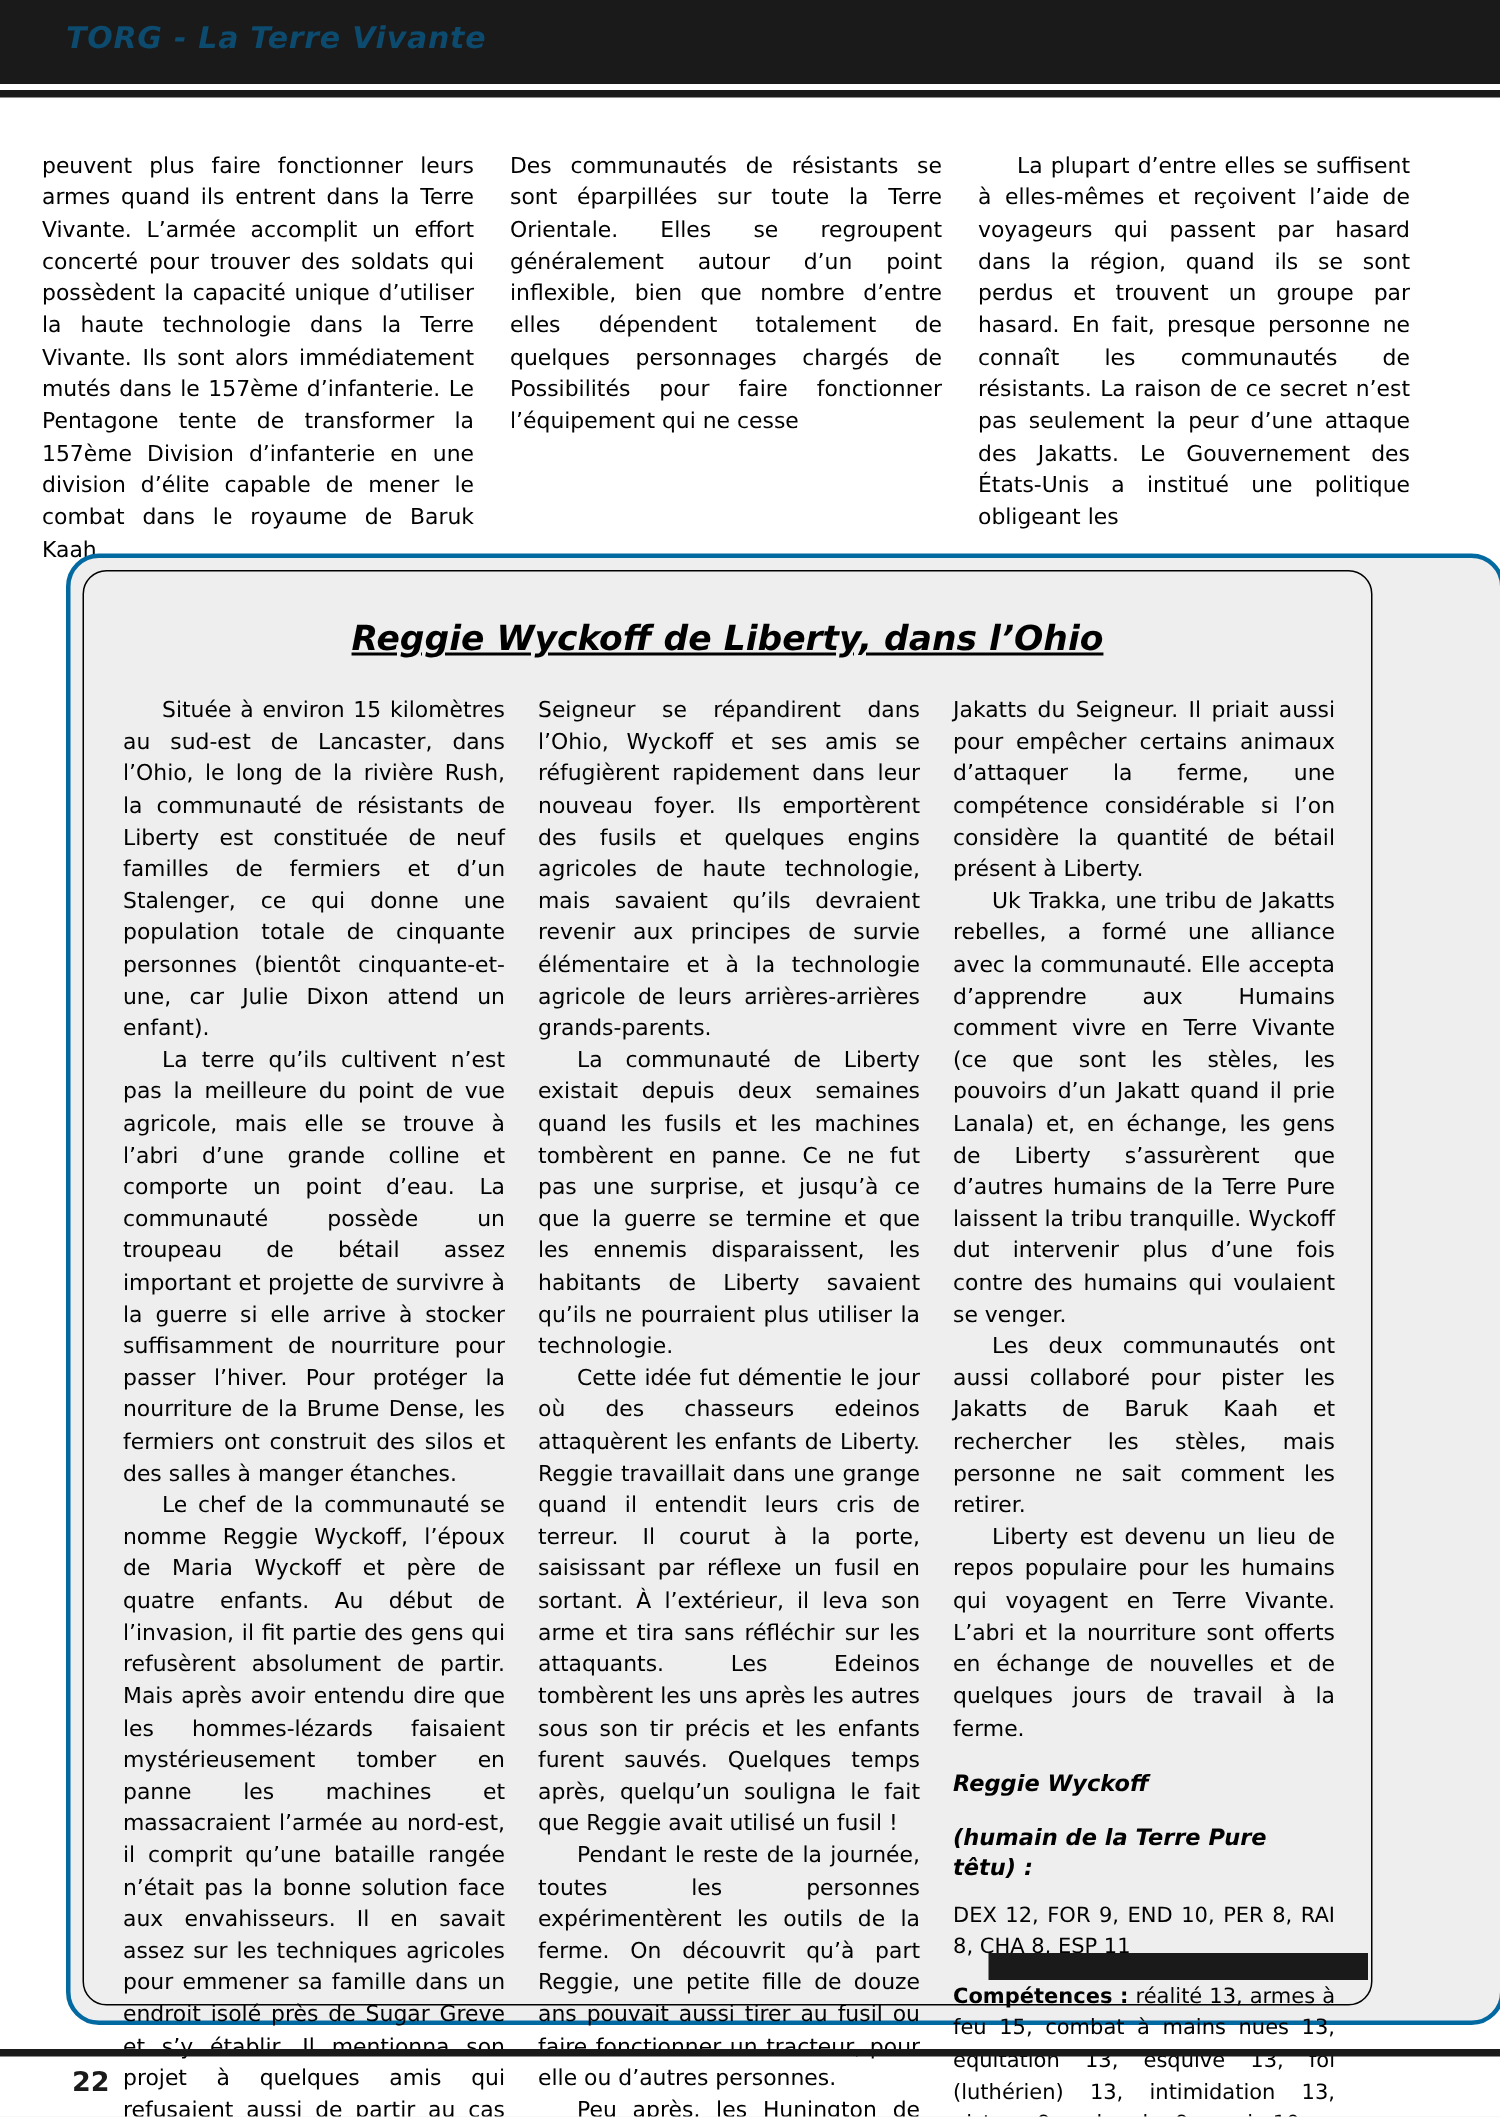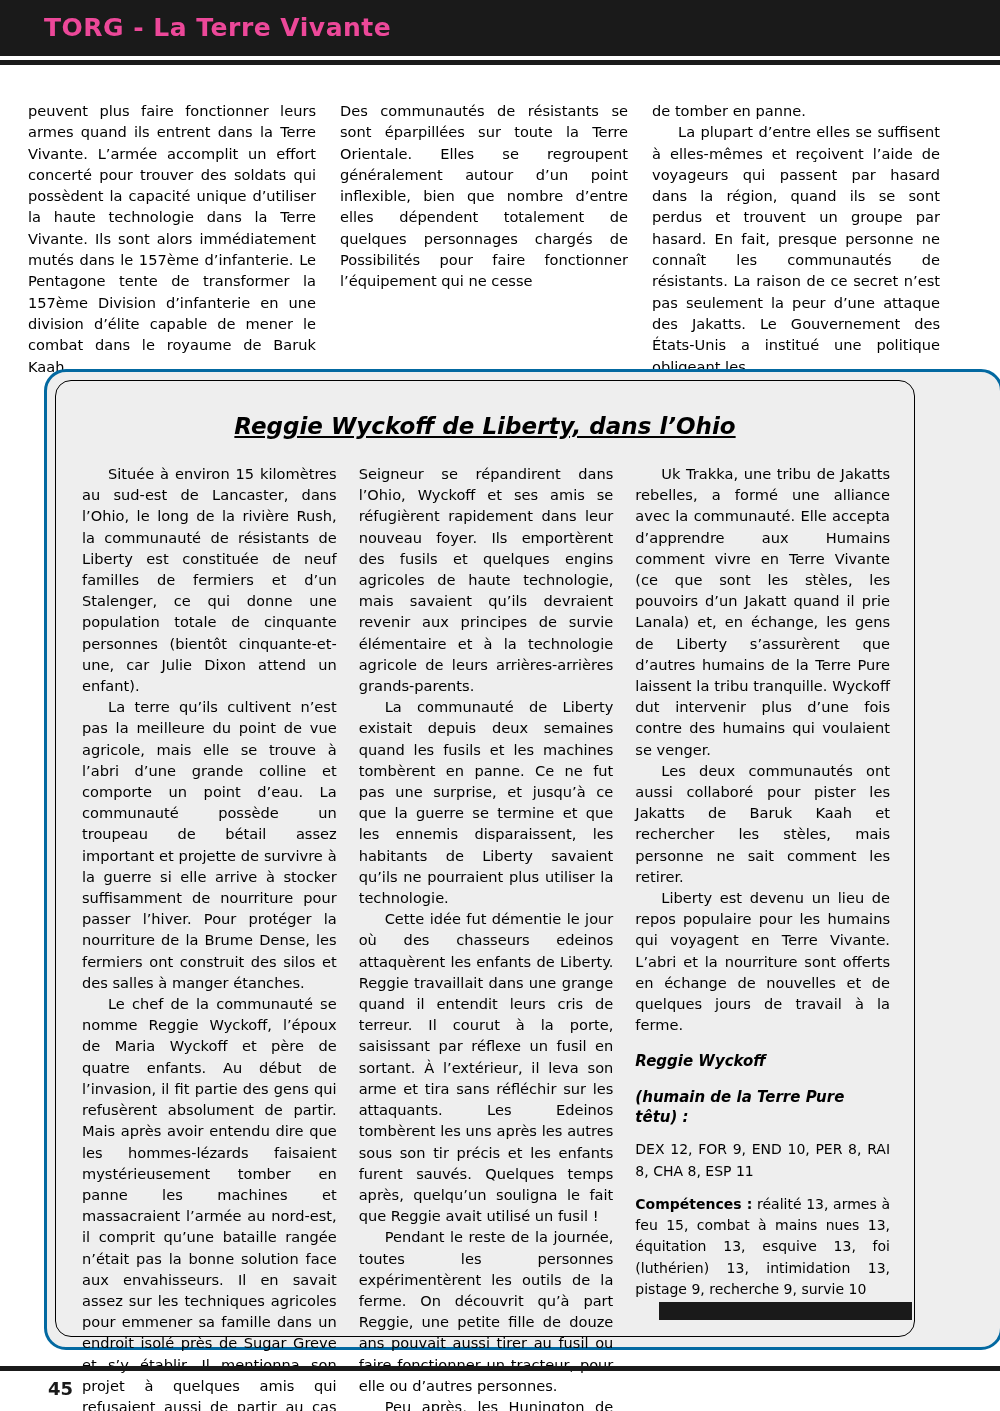--- a/index.html
+++ b/index.html
@@ -21,24 +21,25 @@
     position: absolute;
     top: 0; left: 0;
     width: 1000px;
     height: 56px;
     background: #1a1a1a;
   }
   .header-title {
     position: absolute;
     left: 44px;
     top: 13px;
-    color: #ec4899;
+    color: #0c4a6e;
     font-family: "DejaVu Sans", sans-serif;
-    font-weight: bold;
-    font-size: 25px;
+    font-style: italic;
+    font-weight: bold;
+    font-size: 20px;
     letter-spacing: 0.5px;
   }
   .header-rule {
     position: absolute;
     top: 60px;
     left: 0;
     width: 1000px;
     height: 5px;
     background: #1a1a1a;
   }
@@ -178,21 +179,20 @@
 
   <div class="col">
     <p class="body-text">peuvent plus faire fonctionner leurs armes quand ils entrent dans la Terre Vivante. L’armée accomplit un effort concerté pour trouver des soldats qui possèdent la capacité unique d’utiliser la haute technologie dans la Terre Vivante. Ils sont alors immédiatement mutés dans le 157ème d’infanterie. Le Pentagone tente de transformer la 157ème Division d’infanterie en une division d’élite capable de mener le combat dans le royaume de Baruk Kaah.</p>
   </div>
 
   <div class="col">
     <p class="body-text">Des communautés de résistants se sont éparpillées sur toute la Terre Orientale. Elles se regroupent généralement autour d’un point inflexible, bien que nombre d’entre elles dépendent totalement de quelques personnages chargés de Possibilités pour faire fonctionner l’équipement qui ne cesse</p>
   </div>
 
   <div class="col">
-    <p class="body-text">de tomber en panne.</p>
     <p class="body-text indent">La plupart d’entre elles se suffisent à elles-mêmes et reçoivent l’aide de voyageurs qui passent par hasard dans la région, quand ils se sont perdus et trouvent un groupe par hasard. En fait, presque personne ne connaît les communautés de résistants. La raison de ce secret n’est pas seulement la peur d’une attaque des Jakatts. Le Gouvernement des États-Unis a institué une politique obligeant les</p>
   </div>
 
 </div>
 
 <div class="sidebar-box">
   <div class="sidebar-inner">
 
     <div class="sidebar-title">Reggie Wyckoff de Liberty, dans l’Ohio</div>
 
@@ -207,33 +207,34 @@
 
       <div class="sb-col">
         <p class="sb-text">Seigneur se répandirent dans l’Ohio, Wyckoff et ses amis se réfugièrent rapidement dans leur nouveau foyer. Ils emportèrent des fusils et quelques engins agricoles de haute technologie, mais savaient qu’ils devraient revenir aux principes de survie élémentaire et à la technologie agricole de leurs arrières-arrières grands-parents.</p>
         <p class="sb-text indent">La communauté de Liberty existait depuis deux semaines quand les fusils et les machines tombèrent en panne. Ce ne fut pas une surprise, et jusqu’à ce que la guerre se termine et que les ennemis disparaissent, les habitants de Liberty savaient qu’ils ne pourraient plus utiliser la technologie.</p>
         <p class="sb-text indent">Cette idée fut démentie le jour où des chasseurs edeinos attaquèrent les enfants de Liberty. Reggie travaillait dans une grange quand il entendit leurs cris de terreur. Il courut à la porte, saisissant par réflexe un fusil en sortant. À l’extérieur, il leva son arme et tira sans réfléchir sur les attaquants. Les Edeinos tombèrent les uns après les autres sous son tir précis et les enfants furent sauvés. Quelques temps après, quelqu’un souligna le fait que Reggie avait utilisé un fusil !</p>
         <p class="sb-text indent">Pendant le reste de la journée, toutes les personnes expérimentèrent les outils de la ferme. On découvrit qu’à part Reggie, une petite fille de douze ans pouvait aussi tirer au fusil ou faire fonctionner un tracteur, pour elle ou d’autres personnes.</p>
         <p class="sb-text indent">Peu après, les Hunington de Lancaster et un Stalenger nommé G’kol de la tribu Uk Trakka rejoignirent la communauté. G’kol prouva sa valeur en servant d’éclaireur lors des parties de chasse ou en avertissant la communauté de l’approche des</p>
       </div>
 
       <div class="sb-col">
+        <p class="sb-text">Jakatts du Seigneur. Il priait aussi pour empêcher certains animaux d’attaquer la ferme, une compétence considérable si l’on considère la quantité de bétail présent à Liberty.</p>
         <p class="sb-text indent">Uk Trakka, une tribu de Jakatts rebelles, a formé une alliance avec la communauté. Elle accepta d’apprendre aux Humains comment vivre en Terre Vivante (ce que sont les stèles, les pouvoirs d’un Jakatt quand il prie Lanala) et, en échange, les gens de Liberty s’assurèrent que d’autres humains de la Terre Pure laissent la tribu tranquille. Wyckoff dut intervenir plus d’une fois contre des humains qui voulaient se venger.</p>
         <p class="sb-text indent">Les deux communautés ont aussi collaboré pour pister les Jakatts de Baruk Kaah et rechercher les stèles, mais personne ne sait comment les retirer.</p>
         <p class="sb-text indent">Liberty est devenu un lieu de repos populaire pour les humains qui voyagent en Terre Vivante. L’abri et la nourriture sont offerts en échange de nouvelles et de quelques jours de travail à la ferme.</p>
 
         <div class="stat-head">Reggie Wyckoff</div>
         <div class="stat-head">(humain de la Terre Pure têtu) :</div>
 
         <p class="stat-line">DEX 12, FOR 9, END 10, PER 8, RAI 8, CHA 8, ESP 11</p>
 
         <p class="stat-line"><b>Compétences :</b><span> réalité 13, armes à feu 15, combat à mains nues 13, équitation 13, esquive 13, foi (luthérien) 13, intimidation 13, pistage 9, recherche 9, survie 10</span></p>
 
       </div>
 
     </div>
 
     <div class="black-bar"></div>
   </div>
 </div>
 
 <div class="footer-rule"></div>
-<div class="footer-num">45</div>
+<div class="footer-num">22</div>
 
 </body></html>

